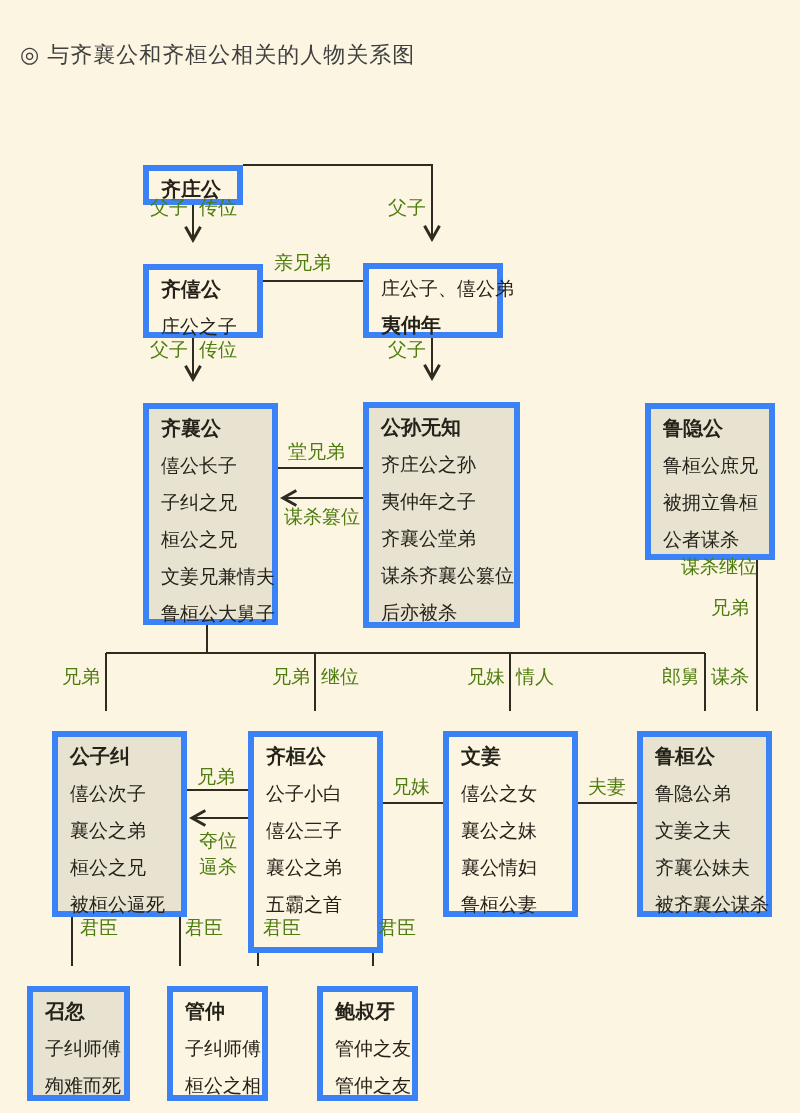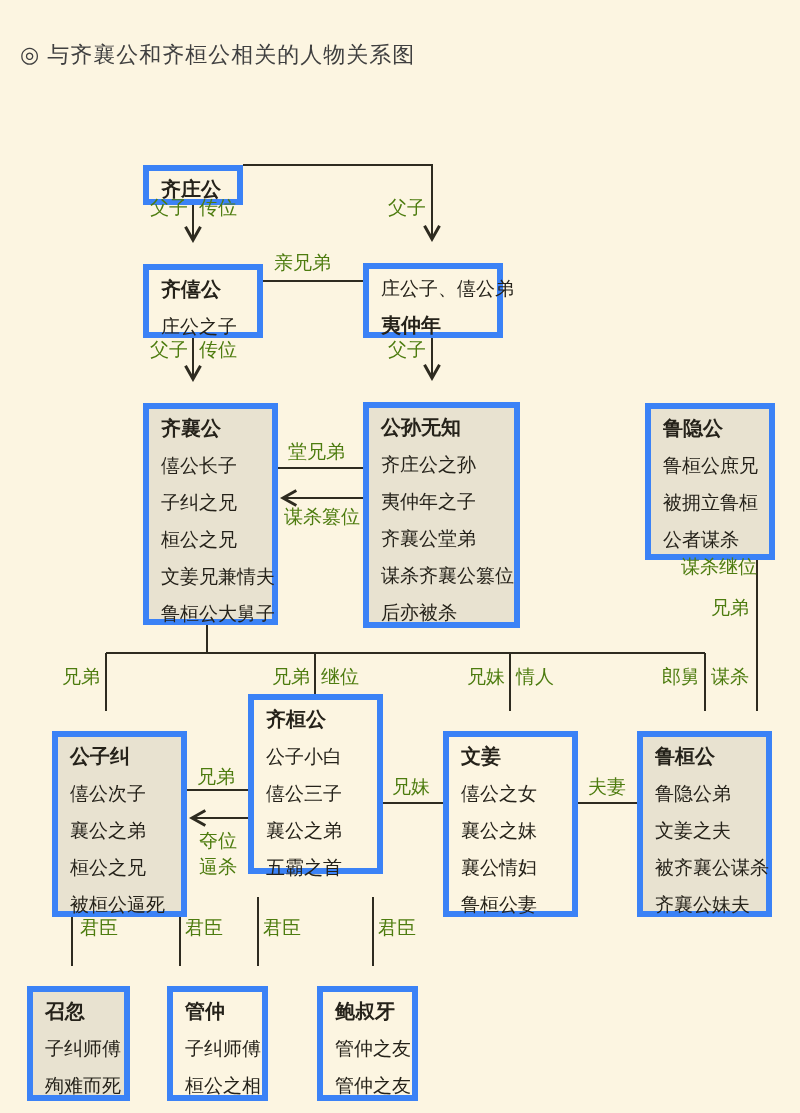--- a/index.html
+++ b/index.html
@@ -127,42 +127,42 @@
   </div>
 
   <div class="box filled" style="left:52px;top:711px;width:135px;height:186px;">
     <div class="brow btitle">公子纠</div>
     <div class="brow">僖公次子</div>
     <div class="brow">襄公之弟</div>
     <div class="brow">桓公之兄</div>
     <div class="brow">被桓公逼死</div>
   </div>
 
-  <div class="box" style="left:248px;top:674px;width:135px;height:180px;">
+  <div class="box" style="left:248px;top:711px;width:135px;height:222px;">
     <div class="brow btitle">齐桓公</div>
     <div class="brow">公子小白</div>
     <div class="brow">僖公三子</div>
     <div class="brow">襄公之弟</div>
     <div class="brow">五霸之首</div>
   </div>
 
   <div class="box" style="left:443px;top:711px;width:135px;height:186px;">
     <div class="brow btitle">文姜</div>
     <div class="brow">僖公之女</div>
     <div class="brow">襄公之妹</div>
     <div class="brow">襄公情妇</div>
     <div class="brow">鲁桓公妻</div>
   </div>
 
   <div class="box filled" style="left:637px;top:711px;width:135px;height:186px;">
     <div class="brow btitle">鲁桓公</div>
     <div class="brow">鲁隐公弟</div>
     <div class="brow">文姜之夫</div>
+    <div class="brow">齐襄公妹夫</div>
     <div class="brow">被齐襄公谋杀</div>
-    <div class="brow">齐襄公妹夫</div>
   </div>
 
   <div class="box filled" style="left:27px;top:966px;width:103px;height:115px;">
     <div class="brow btitle">召忽</div>
     <div class="brow">子纠师傅</div>
     <div class="brow">殉难而死</div>
   </div>
 
   <div class="box" style="left:167px;top:966px;width:101px;height:115px;">
     <div class="brow btitle">管仲</div>

